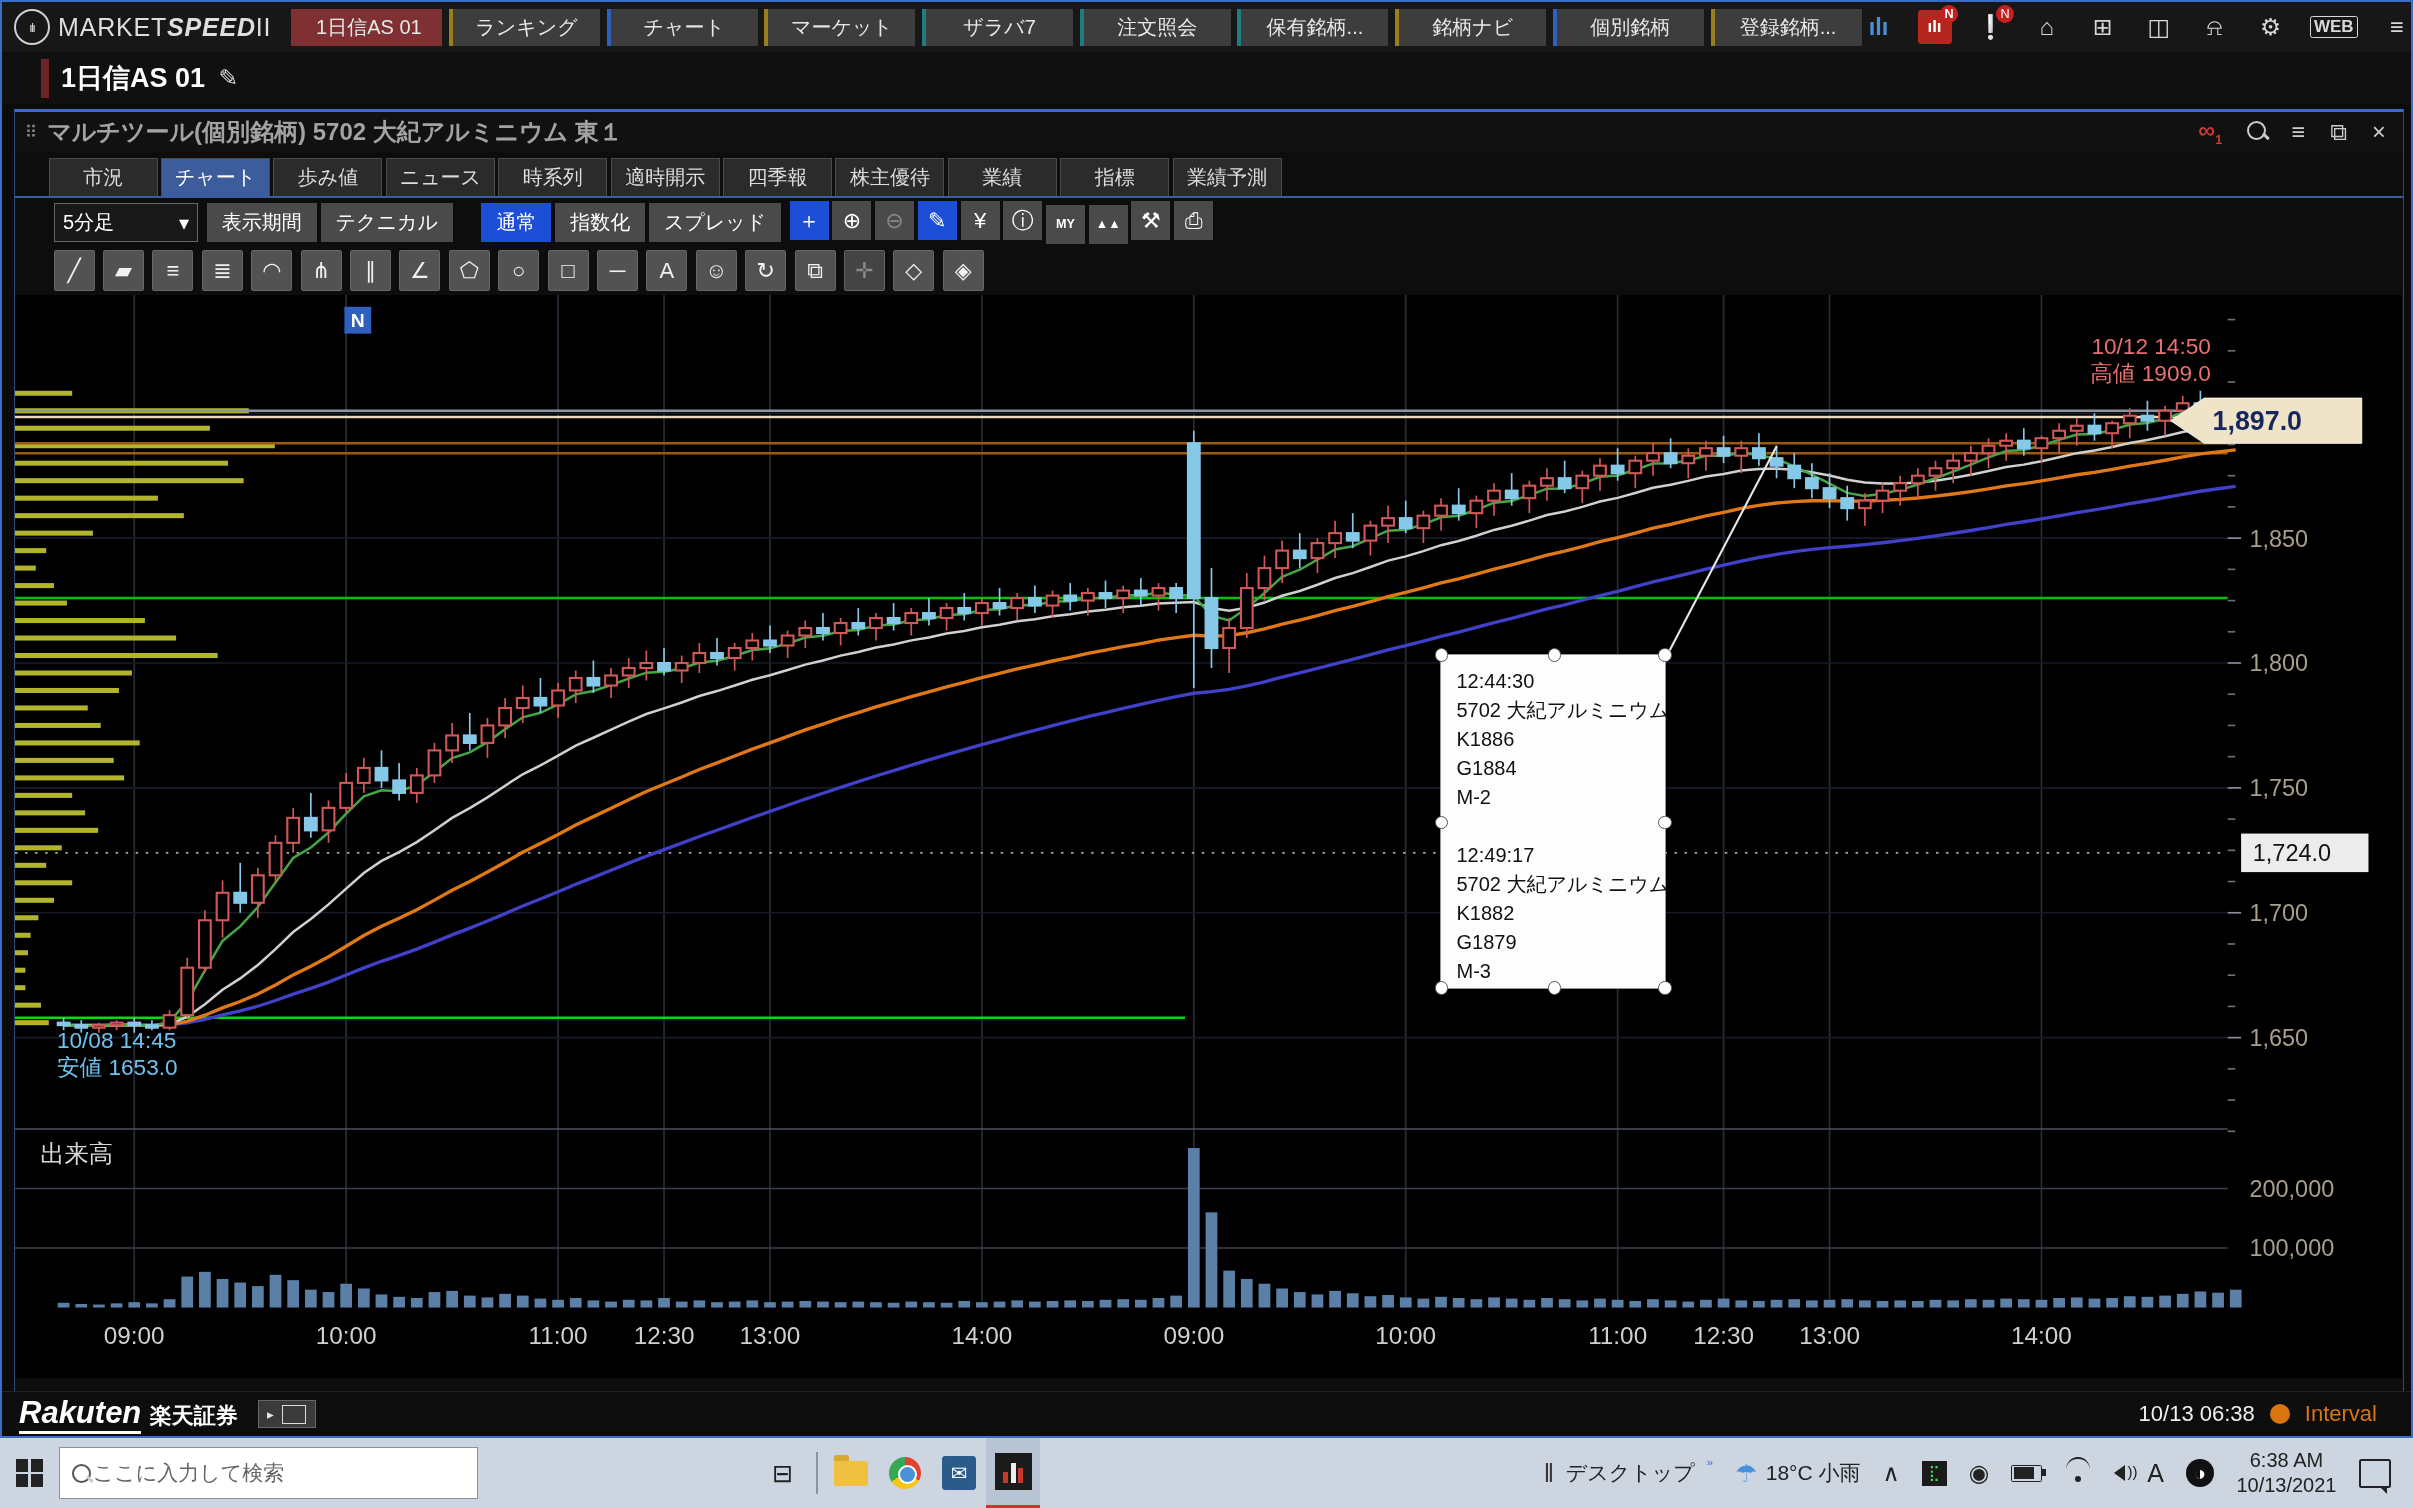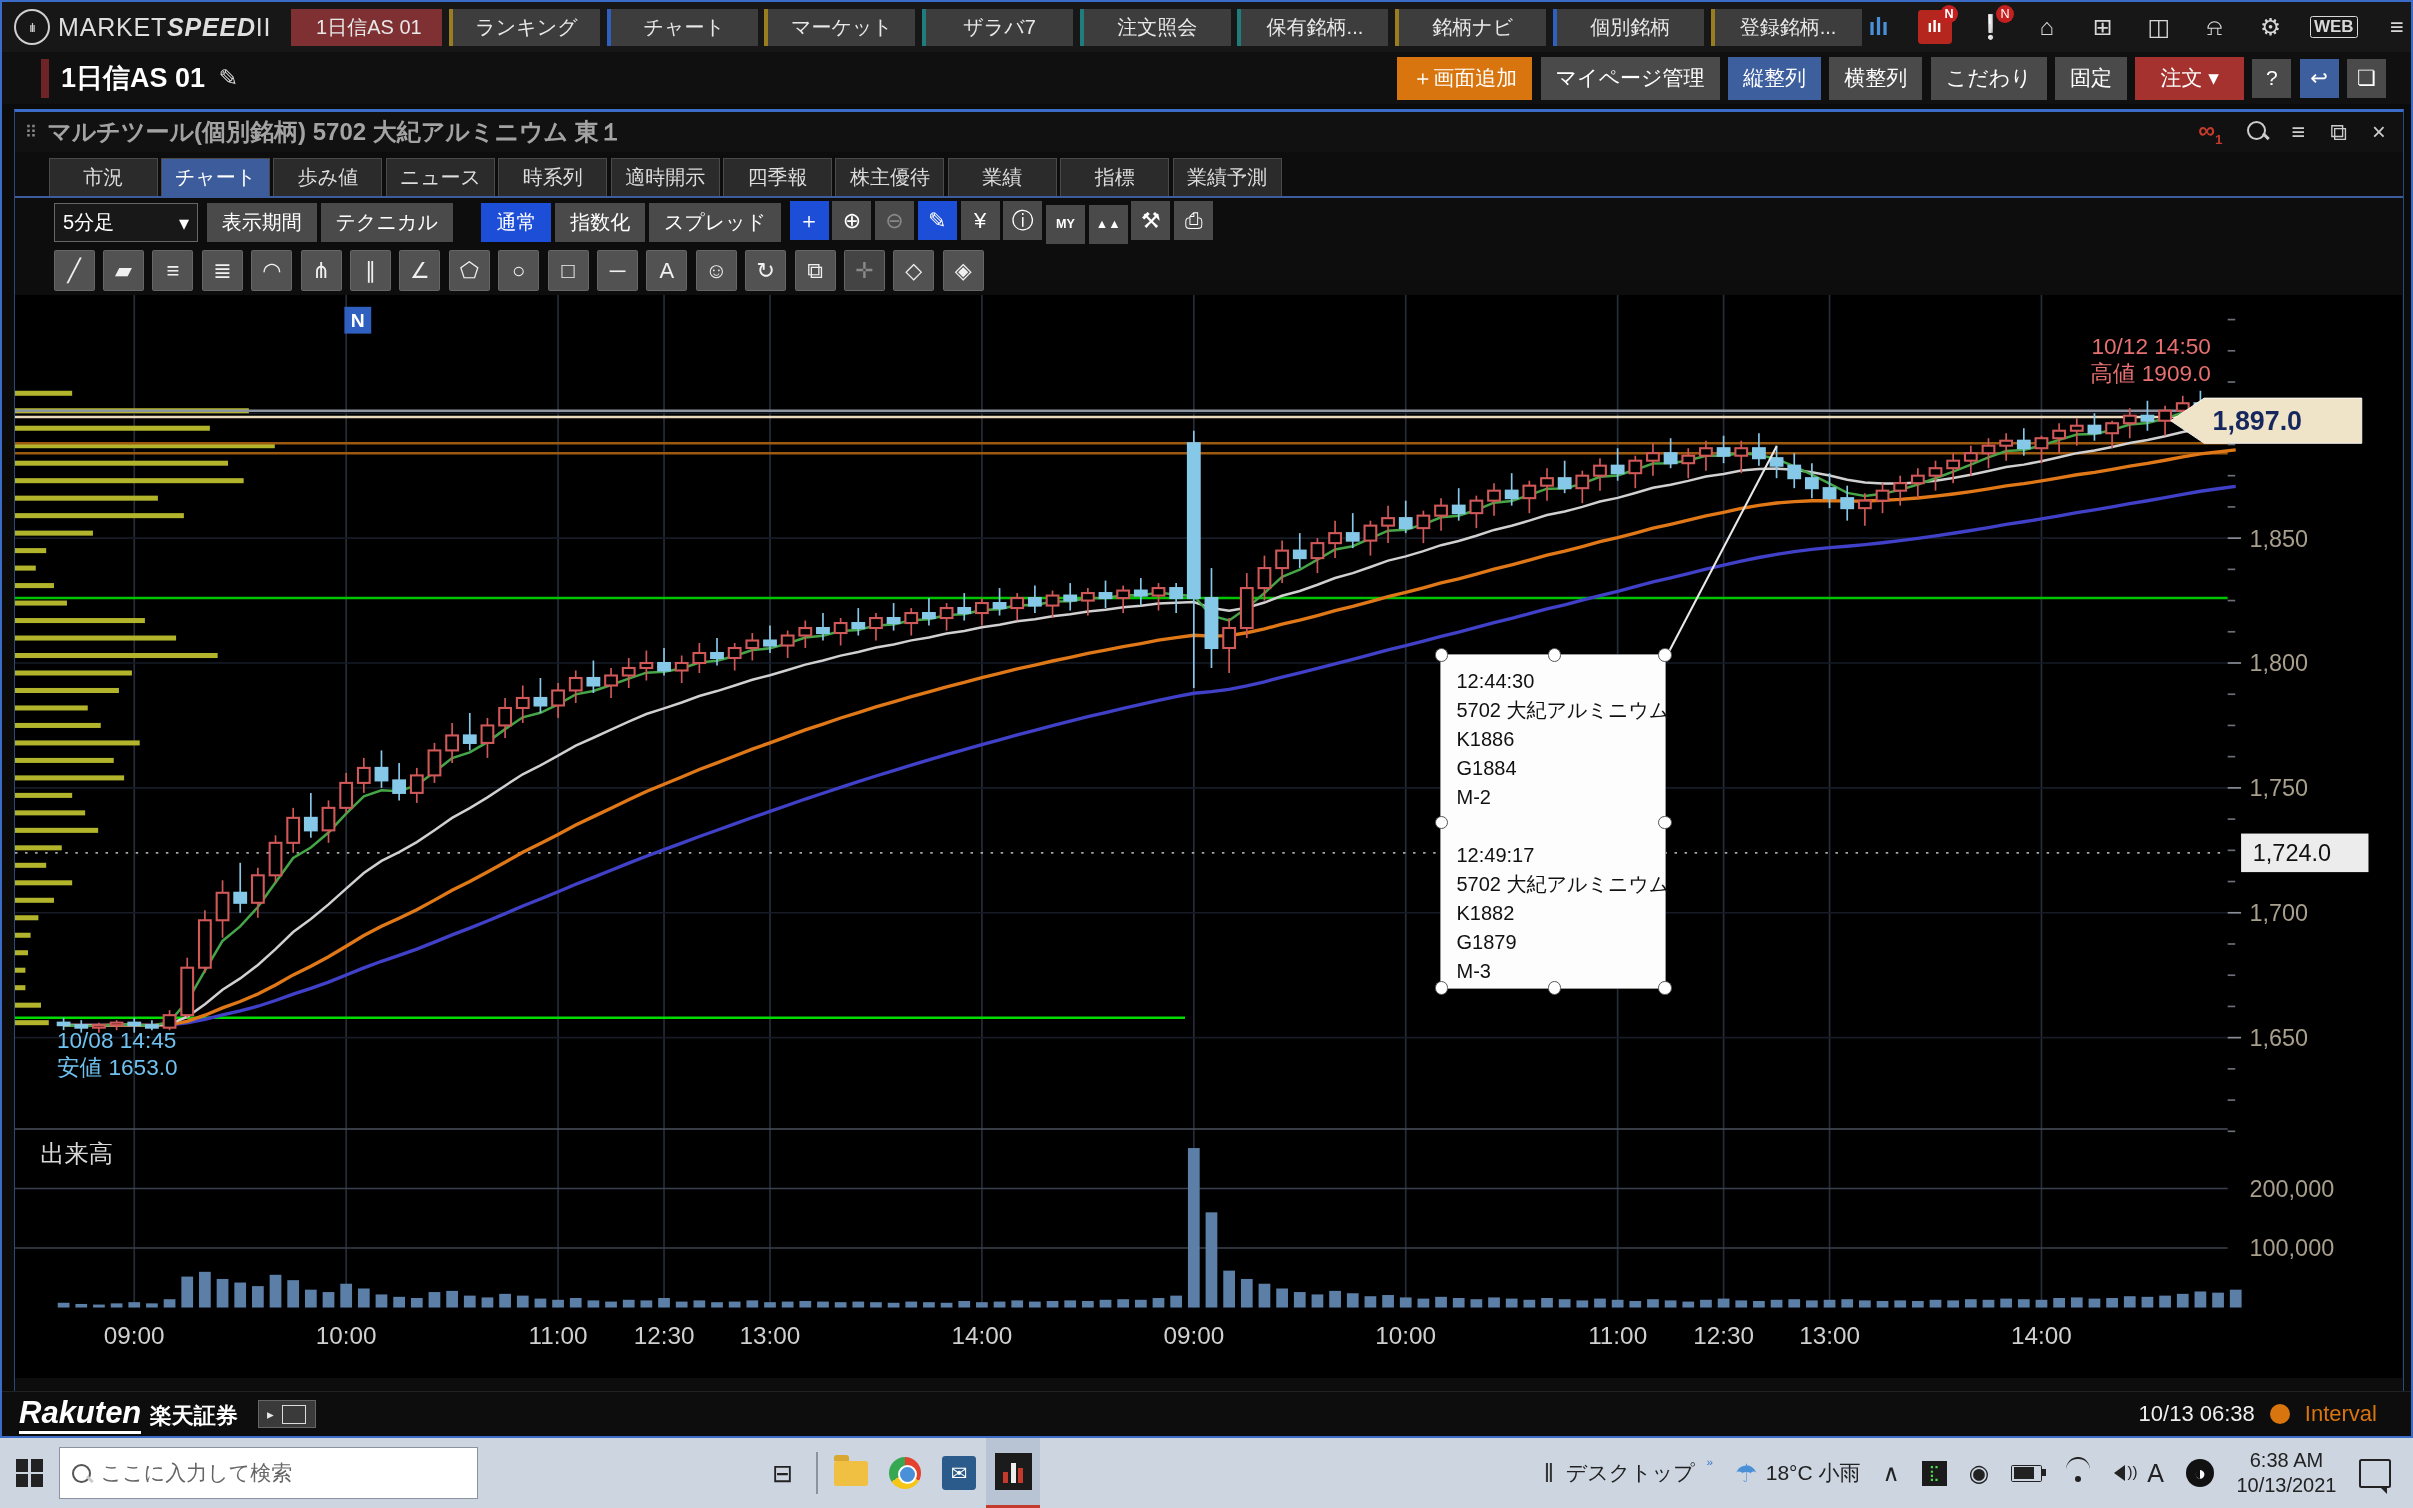--- a/index.html
+++ b/index.html
@@ -89,21 +89,21 @@
   .sb-time{font-size:22px;color:#eee;}
   .int-dot{width:20px;height:20px;border-radius:50%;background:#d9750f;}
   .int-txt{font-size:22px;color:#d9750f;}
   
   #taskbar{position:absolute;left:0;top:1438px;width:2413px;height:70px;background:#ccd5e0;
            display:flex;align-items:center;color:#222;}
   .start{width:59px;height:70px;display:flex;align-items:center;justify-content:center;cursor:pointer;}
   .win-logo{display:grid;grid-template-columns:12.6px 12.6px;grid-gap:2.5px;}
   .win-logo span{width:12.6px;height:12.6px;background:#222;}
   #searchbox{width:394px;height:50px;background:#fff;border:0.8px solid #8a93a0;display:flex;align-items:center;
-             gap:10px;padding:0 11.7px;cursor:text;}
+             gap:2px;padding:0 11.7px;cursor:text;}
   #searchbox .ph{font-size:21px;color:#666;}
   .tb-ic{width:54px;height:70px;display:flex;align-items:center;justify-content:center;cursor:pointer;position:relative;}
   .tsep{width:1.7px;height:42px;background:#8a93a0;margin:0 6.7px;}
   .folder{width:34px;height:25px;background:#f0c043;border-radius:2.5px;position:relative;}
   .folder::before{content:"";position:absolute;top:-5.9px;left:0;width:15px;height:5.9px;background:#d8a832;border-radius:2.5px 2.5px 0 0;}
   .chrome{width:32px;height:32px;border-radius:50%;background:conic-gradient(#e4412e 0 33%,#f5c518 33% 66%,#36a852 66% 100%);position:relative;}
   .chrome::after{content:"";position:absolute;left:8.4px;top:8.4px;width:15px;height:15px;border-radius:50%;background:#4a90d9;border:2.5px solid #fff;}
   .mailtile{width:34px;height:34px;background:#2b5b8a;color:#fff;font-size:20px;display:flex;align-items:center;justify-content:center;border-radius:3.4px;}
   .mstile{width:37px;height:37px;background:#1b1b1b;display:flex;align-items:flex-end;justify-content:center;gap:2.5px;padding-bottom:6.7px;box-sizing:border-box;}
   .mstile i{display:block;width:5px;background:#c43b2e;}
@@ -163,32 +163,20 @@
       <span class="webtxt">WEB</span>
       <span class="sysicon">≡</span>
     </div>
 
   </div>
 
   <div id="pagebar">
     <div class="page-accent"></div>
     <div class="page-title">1日信AS 01</div>
     <span class="pencil">✎</span>
-    <div id="page-buttons">
-        <button class="pbtn orange">＋画面追加</button>
-        <button class="pbtn ">マイページ管理</button>
-        <button class="pbtn blue">縦整列</button>
-        <button class="pbtn ">横整列</button>
-        <button class="pbtn ">こだわり</button>
-        <button class="pbtn ">固定</button>
-        <button class="pbtn red">注文 ▾</button>
-        <button class="pbtn square">?</button>
-        <button class="pbtn blue square">↩</button>
-        <button class="pbtn square">❏</button>
-      </div>
   </div>
 
   <div id="toolwin">
     <div class="tw-title">
       <span class="grip">⠿</span>
       <span class="tw-title-text">マルチツール(個別銘柄) 5702 大紀アルミニウム 東１</span>
       <span class="tw-icons">
         <span class="tw-ic chain">∞<sub>1</sub></span>
         <span class="tw-ic"><span class="mag"></span></span>
         <span class="tw-ic">≡</span>

